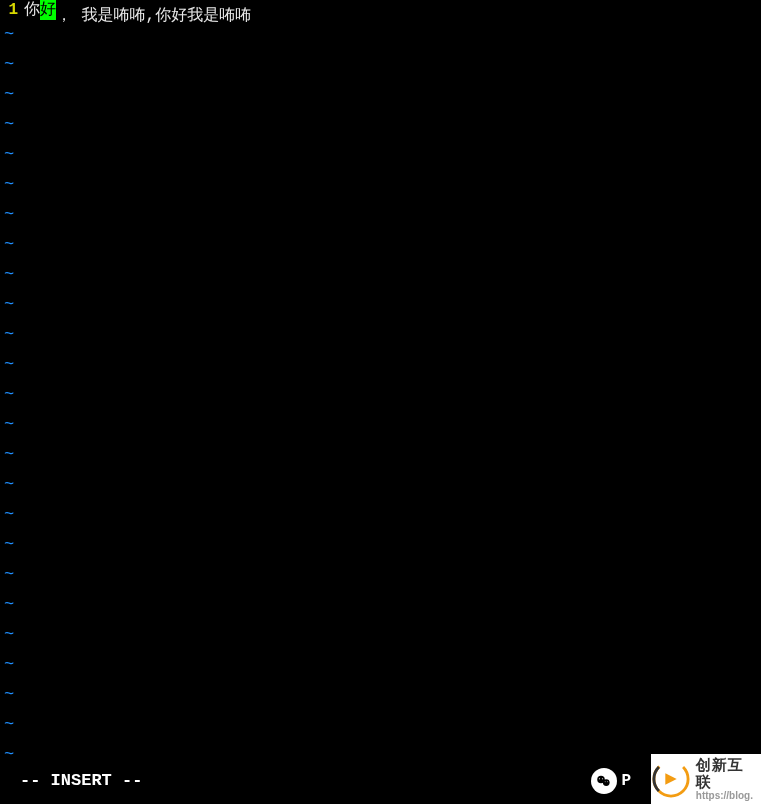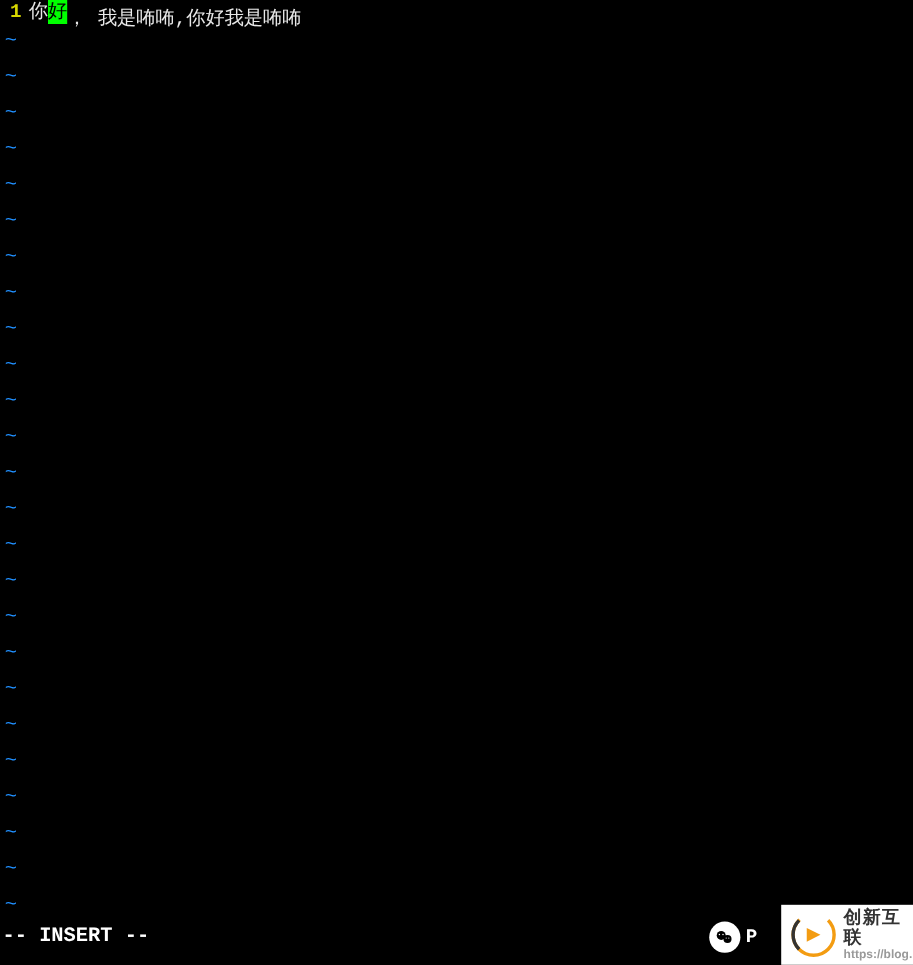--- a/index.html
+++ b/index.html
@@ -62,21 +62,21 @@
     }
     .status-bar {
       position: absolute;
       bottom: 12px;
       left: 0;
       width: 100%;
       height: 22px;
       line-height: 22px;
       color: #ffffff;
       font-weight: bold;
-      padding-left: 2px;
+      padding-left: 20px;
       font-size: 17px;
     }
     .watermark-wechat {
       position: absolute;
       bottom: 10px;
       right: 130px;
       display: flex;
       align-items: center;
       gap: 4px;
       z-index: 10;
@@ -103,20 +103,21 @@
       position: absolute;
       bottom: 0;
       right: 0;
       width: 110px;
       height: 50px;
       background: #fff;
       display: flex;
       align-items: center;
       padding: 4px 8px;
       z-index: 10;
+      justify-content: flex-end;
     }
     .logo-circle {
       width: 38px;
       height: 38px;
       position: relative;
       flex-shrink: 0;
     }
     .logo-text-group {
       display: flex;
       flex-direction: column;

